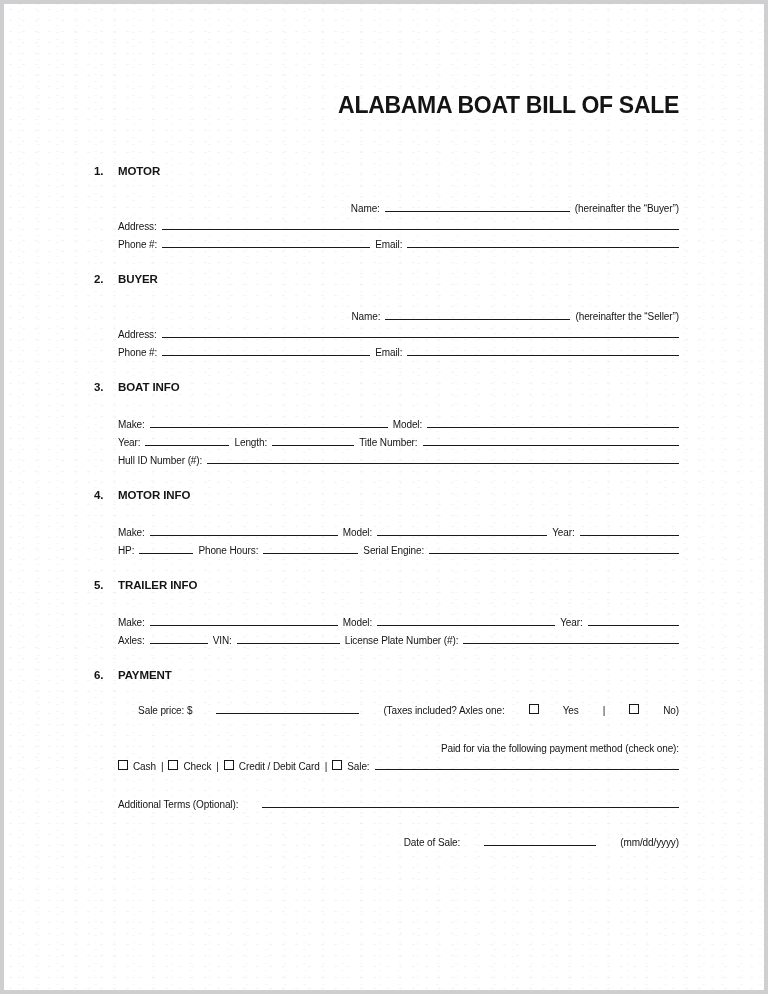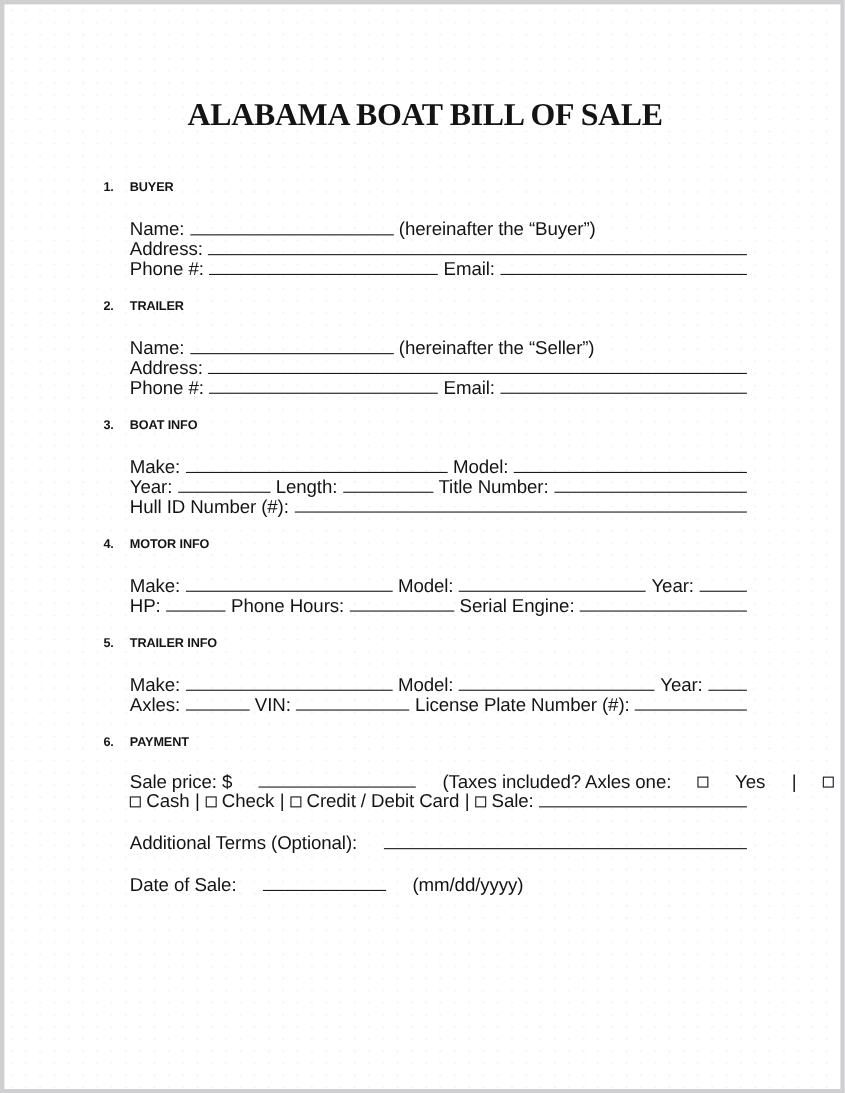--- a/index.html
+++ b/index.html
@@ -13,35 +13,36 @@
     background-size:13px 11px, 19px 7px;
     background-position:0 0, 6px 4px;
     font-family:"Liberation Sans", sans-serif;
     color:#141414;
     position:relative;
     overflow:hidden;
   }
   .content{position:absolute;left:90px;width:585px;top:0;}
   .doc-title{
     margin:88px 0 0 0;
-    font-size:29px;line-height:26px;font-weight:700;
-    letter-spacing:-0.3px;text-align:center;white-space:nowrap;font-family:Liberation Serif, serif;
+    font-size:23px;line-height:26px;font-weight:700;
+    letter-spacing:-0.3px;text-align:right;white-space:nowrap;
   }
   .sec-header{
     display:flex;align-items:baseline;
     margin-top:18px;height:14px;line-height:14px;
     font-size:11.5px;font-weight:700;letter-spacing:-0.1px;
   }
   .sec-header.mt46{margin-top:46px;}
   .sec-num{width:24px;flex:0 0 auto;}
   .sec-body{margin-left:24px;}
   .row{
     display:flex;align-items:baseline;column-gap:5px;
-    height:18px;line-height:18px;font-size:17px;letter-spacing:-0.1px;
+    height:18px;line-height:18px;font-size:10px;letter-spacing:-0.1px;
     white-space:nowrap;
+    justify-content:flex-end;
   }
   .row.first{margin-top:22px;}
   .row.mt20{margin-top:20px;gap:24px;}
   .lbl{flex:0 0 auto;}
   .blank{
     flex:0 0 auto;height:0;
     border-bottom:1.5px solid #1a1a1a;
     margin-bottom:-2px;
   }
   .blank.fill{flex:1 1 auto;}
@@ -60,21 +61,21 @@
 <body>
 
 <div class="page">
   <div class="content">
 
     <div class="doc-title">ALABAMA BOAT BILL OF SALE</div>
 
     <div>
       <div class="sec-header mt46">
         <span class="sec-num">1.</span>
-        <span>BUYER</span>
+        <span>MOTOR</span>
       </div>
       <div class="sec-body">
         <div class="row first">
           <span class="lbl">Name:</span>
           <span class="blank w185"></span>
           <span class="lbl">(hereinafter the “Buyer”)</span>
         </div>
         <div class="row">
           <span class="lbl">Address:</span>
           <span class="blank fill"></span>
@@ -84,21 +85,21 @@
           <span class="blank w208"></span>
           <span class="lbl">Email:</span>
           <span class="blank fill"></span>
         </div>
       </div>
     </div>
 
     <div>
       <div class="sec-header">
         <span class="sec-num">2.</span>
-        <span>TRAILER</span>
+        <span>BUYER</span>
       </div>
       <div class="sec-body">
         <div class="row first">
           <span class="lbl">Name:</span>
           <span class="blank w185"></span>
           <span class="lbl">(hereinafter the “Seller”)</span>
         </div>
         <div class="row">
           <span class="lbl">Address:</span>
           <span class="blank fill"></span>
@@ -198,20 +199,23 @@
         <div class="row mt20">
           <span class="lbl">Sale price: $</span>
           <span class="blank w143"></span>
           <span class="lbl">(Taxes included? Axles one:</span>
           <span class="cb"></span>
           <span class="lbl">Yes</span>
           <span class="lbl">|</span>
           <span class="cb"></span>
           <span class="lbl">No)</span>
         </div>
+        <div class="row mt20">
+          <span class="lbl">Paid for via the following payment method (check one):</span>
+        </div>
         <div class="row">
           <span class="cb"></span>
           <span class="lbl">Cash</span>
           <span class="lbl">|</span>
           <span class="cb"></span>
           <span class="lbl">Check</span>
           <span class="lbl">|</span>
           <span class="cb"></span>
           <span class="lbl">Credit / Debit Card</span>
           <span class="lbl">|</span>

